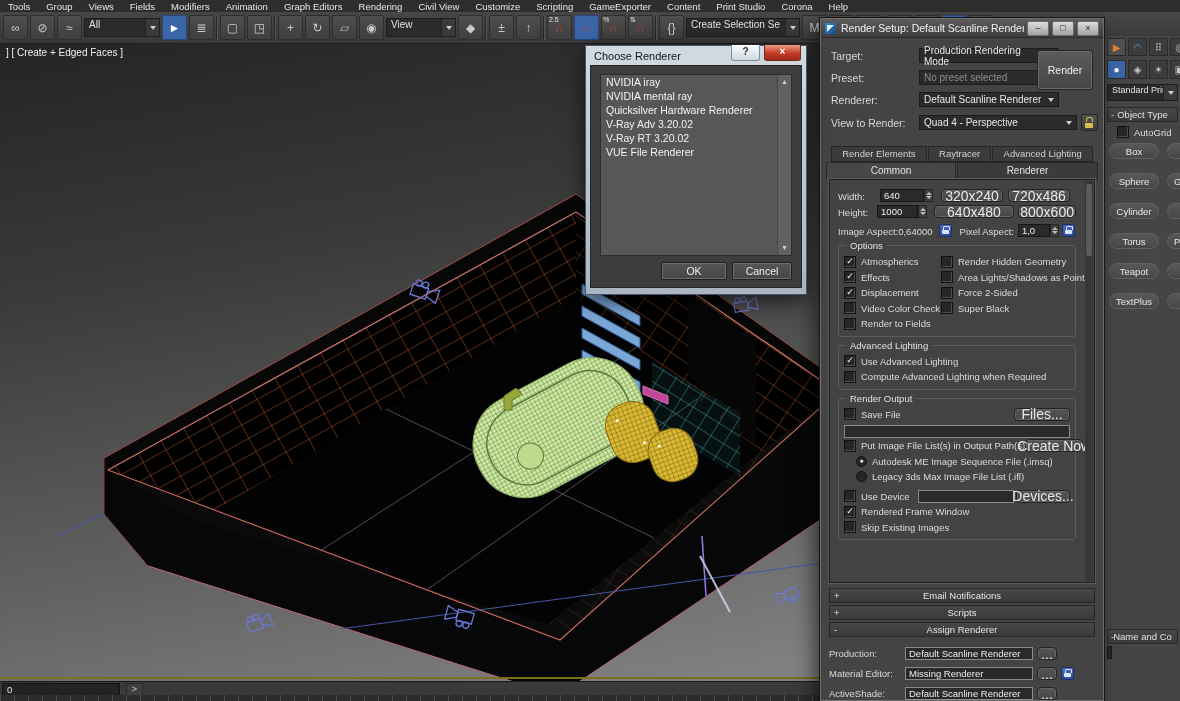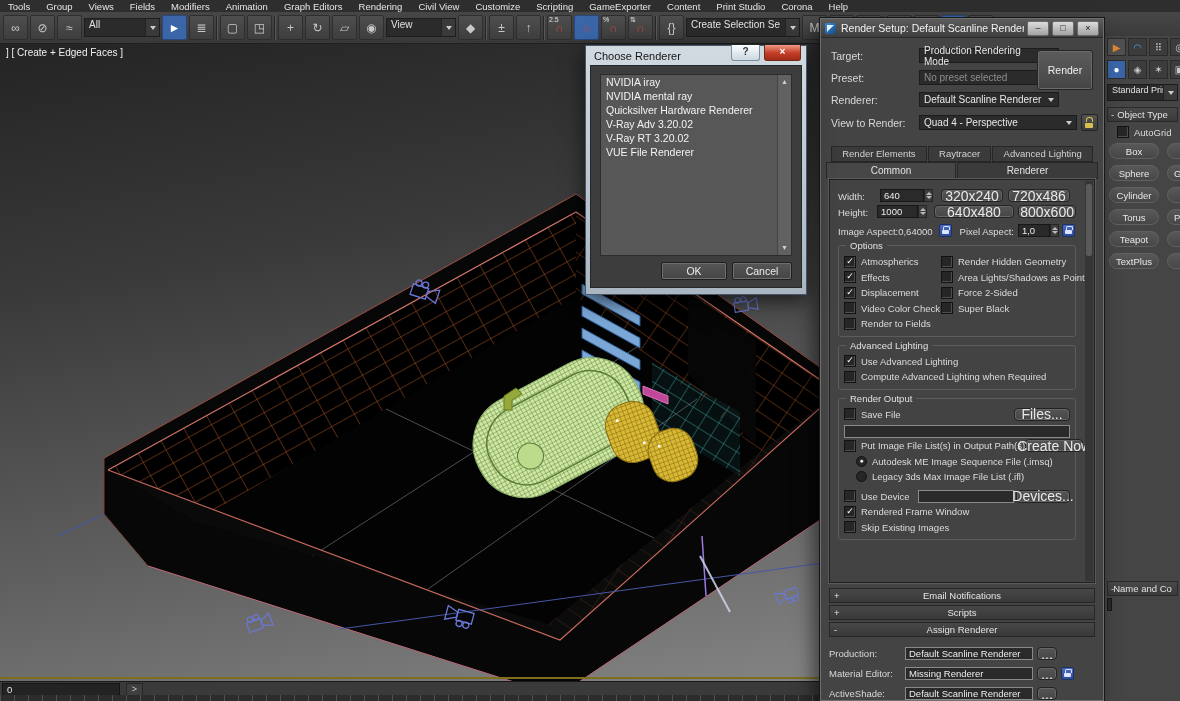--- a/index.html
+++ b/index.html
@@ -144,21 +144,21 @@
   .ctabs .ctab:nth-of-type(2){color:#4aa3e8}
   .csubs .ctab{height:17px}
   .csubs .ctab.active{background:#3a66a8;color:#fff}
   .cdd{margin:3px 2px 0;height:15px;font-size:9px}
   .croll{height:13px;margin:6px 2px 0;background:linear-gradient(#484848,#3a3a3a);border:1px solid #2a2a2a;
     font-size:9.5px;color:#e2e2e2;position:relative;text-align:center;line-height:13px;white-space:nowrap;overflow:hidden}
   .croll .tg{position:absolute;left:3px;top:0}
   .agrow{display:flex;align-items:center;height:16px;padding-left:12px;font-size:9.5px;color:#dcdcdc;margin-top:2px}
   .cbtns{display:flex;padding:3px 0 0 4px}
   .colL{width:54px;flex:0 0 54px}.colR{flex:1;padding-left:4px}
-  .cbtn{width:50px;height:16px;margin-bottom:6px;background:linear-gradient(#585858,#474747);border:1px solid #606060;
+  .cbtn{width:50px;height:16px;margin-bottom:14px;background:linear-gradient(#585858,#474747);border:1px solid #606060;
     border-radius:8px;color:#e8e8e8;font-size:9.5px;text-align:center;line-height:15px;box-sizing:border-box;
     white-space:nowrap;overflow:hidden}
   .colR .cbtn{text-align:left;padding-left:6px;width:54px}
   .cspacer{height:300px}
   .cnfield{margin:2px 2px 0;height:13px}
 </style>
 </head>
 <body>
 
 <div class="stage" data-name="3dsmax-application-window">

